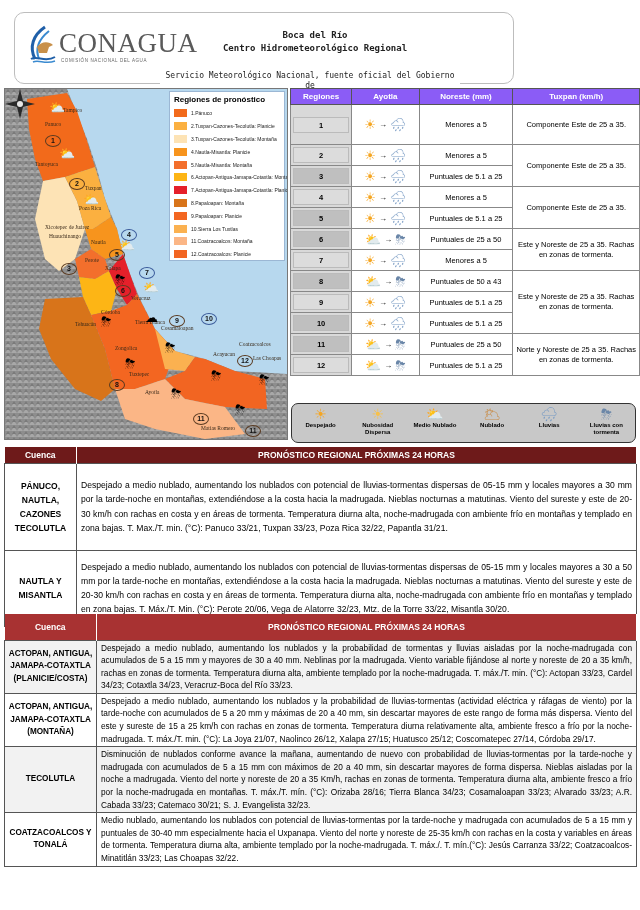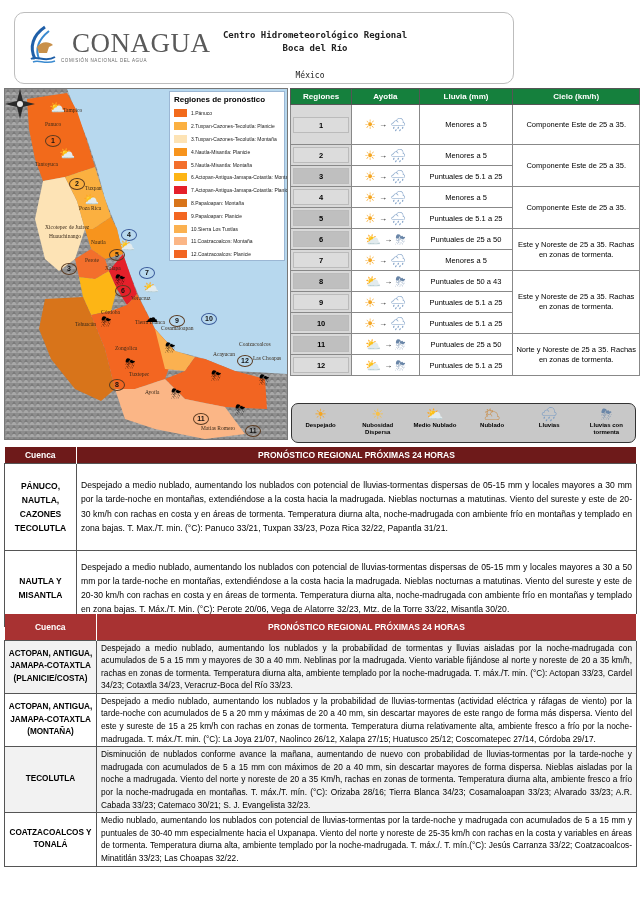--- a/index.html
+++ b/index.html
@@ -6,21 +6,21 @@
   html, body { width: 640px; height: 910px; background: #fff; overflow: hidden; }
   body { font-family: "Liberation Sans", sans-serif; color: #000; position: relative; }
 
   
   .header {
     position: absolute; left: 14px; top: 12px; width: 500px; height: 72px;
     border: 1px solid #bdbdbd; border-radius: 10px; background: #fff;
   }
   .logo { position: absolute; left: 12px; top: 12px; width: 150px; height: 44px; }
   .logo-word {
-    position: absolute; left: 45px; top: 3px; font-family: "Liberation Serif", serif;
+    position: absolute; left: 32px; top: 3px; font-family: "Liberation Serif", serif;
     font-size: 27px; color: #5a5a5a; letter-spacing: 0.5px;
   }
   .logo-sub {
     position: absolute; left: 34px; top: 33px; font-size: 4.5px; color: #666; letter-spacing: 0.6px;
   }
   .head-lines { position: absolute; left: 150px; top: 12px; width: 300px; text-align: center;
     font-family: "DejaVu Sans Mono", monospace; font-size: 9px; font-weight: bold; color: #222; }
   .head-lines div { line-height: 13px; }
   .head-lines .gap { height: 4px; }
   .head-sub { position: absolute; left: 160px; top: 71px; width: 300px; text-align: center;
@@ -49,21 +49,21 @@
   .region-circle.blue { border-color: #3a5a9a; }
   .wx { position: absolute; font-size: 13px; line-height: 13px; }
   .compass { position: absolute; left: 22px; top: 298px; width: 30px; height: 30px; }
 
   
   .ftable {
     position: absolute; left: 290px; top: 88px; width: 350px; border-collapse: collapse;
     font-size: 7.5px;
   }
   .ftable th {
-    background: #15803d; color: #fff; font-weight: bold; height: 16px; font-size: 8px;
+    background: #8b5cf6; color: #fff; font-weight: bold; height: 16px; font-size: 8px;
     border: 1px solid #555;
   }
   .ftable td { border: 1px solid #888; text-align: center; vertical-align: middle; height: 20.5px; background: #fff; }
   .ftable td.reg { width: 60px; font-weight: bold; background: #d9d9d9; padding: 2px; }
   .ftable td.reg .regbox { background: #dcdcdc; border: 1px solid #bbb; height: 16px; line-height: 16px; }
   .ftable td.reg.dark .regbox { background: #bfbfbf; }
   .ftable td.sky { width: 66px; }
   .ftable td.rain { width: 92px; text-align: center; }
   .ftable td.wind { width: 124px; line-height: 10px; }
   .ftable tr.first td { height: 40px; }
@@ -110,25 +110,26 @@
       <path d="M22 6 C12 14 8 24 12 34" stroke="#3a8ad0" stroke-width="2" fill="none"></path>
       <path d="M10 22 C14 16 22 16 26 20 L22 22 L20 28 L12 28 Z" fill="#c8904a"></path>
       <path d="M4 34 C10 30 18 38 28 32" stroke="#1f5fa8" stroke-width="2" fill="none"></path>
       <path d="M6 37 C12 34 18 40 28 36" stroke="#3a8ad0" stroke-width="1.5" fill="none"></path>
     </svg>
     <div class="logo-word">CONAGUA</div>
     <div class="logo-sub">COMISIÓN NACIONAL DEL AGUA</div>
   </div>
   <div class="head-lines">
     <div class="gap"></div>
+    <div>Boca del Río</div>
     <div>Centro Hidrometeorológico Regional</div>
-    <div>Boca del Río</div>
   </div>
 </div>
 <div class="head-sub">
+  <div>Servicio Meteorológico Nacional, fuente oficial del Gobierno de</div>
   <div>México</div>
 </div>
 
 <div class="map">
   <svg width="284" height="352" viewBox="0 0 284 352">
     <defs>
       <pattern id="relief" width="6" height="6" patternUnits="userSpaceOnUse">
         <rect width="6" height="6" fill="#8e8e8e"></rect>
         <path d="M0 6 L3 2 L6 6" fill="#a8a8a8"></path>
         <path d="M1 3 L3 0 L5 3" fill="#7a7a7a"></path>
@@ -273,22 +274,22 @@
     <path d="M15 0 L18 12 L30 15 L18 18 L15 30 L12 18 L0 15 L12 12 Z" fill="#2a2a2a"></path>
     <circle cx="15" cy="15" r="3" fill="#e8e8e8"></circle>
   </svg>
 </div>
 
 <table class="ftable">
   <thead>
     <tr>
       <th>Regiones</th>
       <th>Ayotla</th>
-      <th>Lluvia (mm)</th>
-      <th>Cielo (km/h)</th>
+      <th>Noreste (mm)</th>
+      <th>Tuxpan (km/h)</th>
     </tr>
   </thead>
   <tbody id="ftable-body">
       <tr class="first">
         <td class="reg">
           <div class="regbox">1</div>
         </td>
         <td class="sky">
           <div class="sky-wrap">
             <span class="ico" style="color: rgb(245, 166, 35);">☀</span>

